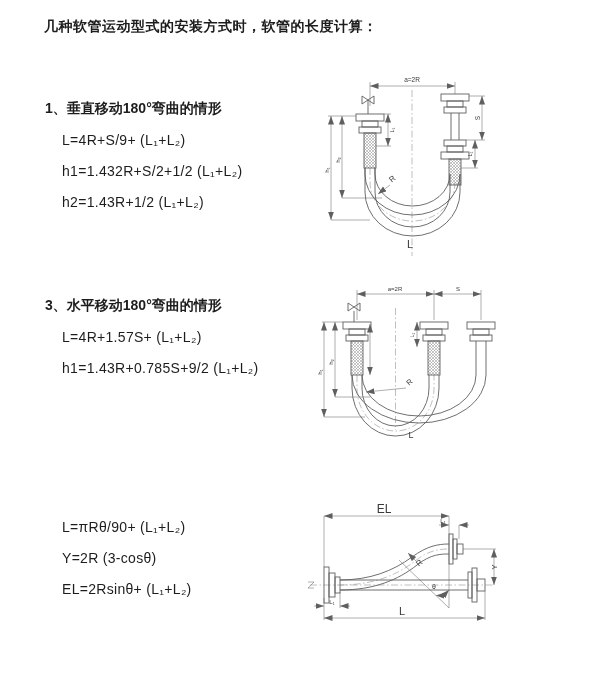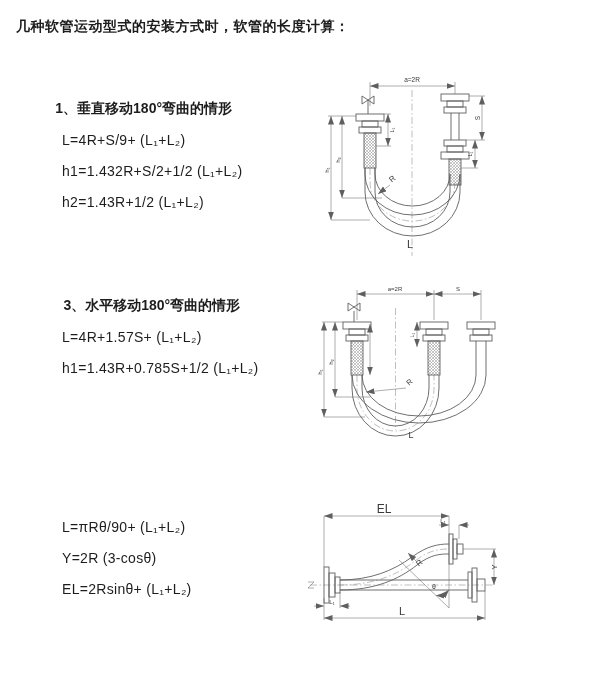--- a/index.html
+++ b/index.html
@@ -1,26 +1,26 @@
 <!DOCTYPE html>
 <html><head>
 <meta charset="utf-8">
 <style>
   html,body{margin:0;padding:0;}
   body{
     width:600px;height:675px;position:relative;background:#ffffff;
     font-family:"Liberation Sans", sans-serif;color:#1d1d1d;overflow:hidden;
   }
   .page-title{
-    position:absolute;left:16px;top:18px;font-size:14px;font-weight:bold;
+    position:absolute;left:44px;top:18px;font-size:14px;font-weight:bold;
     letter-spacing:0.5px;white-space:nowrap;
   }
   .section{position:absolute;left:45px;}
   .sec1{top:100px;} .sec2{top:297px;} .sec3{top:519px;}
-  .heading{font-size:14px;font-weight:bold;margin:0 0 14px 0;white-space:nowrap;text-align:center;}
+  .heading{font-size:14px;font-weight:bold;margin:0 0 14px 0;white-space:nowrap;}
   .formula{font-size:14px;margin:0 0 15px 17px;letter-spacing:0.3px;white-space:nowrap;}
   .diagram{position:absolute;}
   .d1{left:310px;top:70px;}
   .d2{left:310px;top:280px;}
   .d3{left:298px;top:498px;}
   svg text{fill:#3a3a3a;font-family:"Liberation Sans", sans-serif;}
   .ln{fill:none;stroke:#5f5f5f;stroke-width:0.9;}
   .dim{fill:none;stroke:#6a6a6a;stroke-width:0.55;}
   .cl{fill:none;stroke:#8a8a8a;stroke-width:0.55;stroke-dasharray:7 2.5 1.5 2.5;}
   .braidbox{fill:url(#braid);stroke:#5f5f5f;stroke-width:0.9;}
@@ -111,21 +111,21 @@
   <g>
     <path class="dim" d="M80,115 L68,124" marker-end="url(#ar)"></path>
     <text x="84" y="111" font-size="8" text-anchor="middle" transform="rotate(-40,84,111)">R</text>
   </g>
   <text x="100" y="178" font-size="11" text-anchor="middle">L</text>
 </svg>
 
 <div class="section sec2">
   <div class="heading">3、水平移动180°弯曲的情形</div>
   <div class="formula">L=4R+1.57S+ (L₁+L₂)</div>
-  <div class="formula">h1=1.43R+0.785S+1/2 (L₁+L₂)</div>
+  <div class="formula">h1=1.43R+0.785S+9/2 (L₁+L₂)</div>
 </div>
 
 <svg class="diagram d2" width="290" height="190" viewBox="0 0 290 190">
   <g>
     <path class="cl" d="M85.5,28 V150"></path>
     <path class="cl" d="M47,95 V108 A38.5,43 0 0 0 124,108 V95"></path>
   </g>
   <g>
     <path class="ln" d="M38,23 V31 L50,23 V31 Z"></path>
     <path class="ln" d="M44,31 V42"></path>

